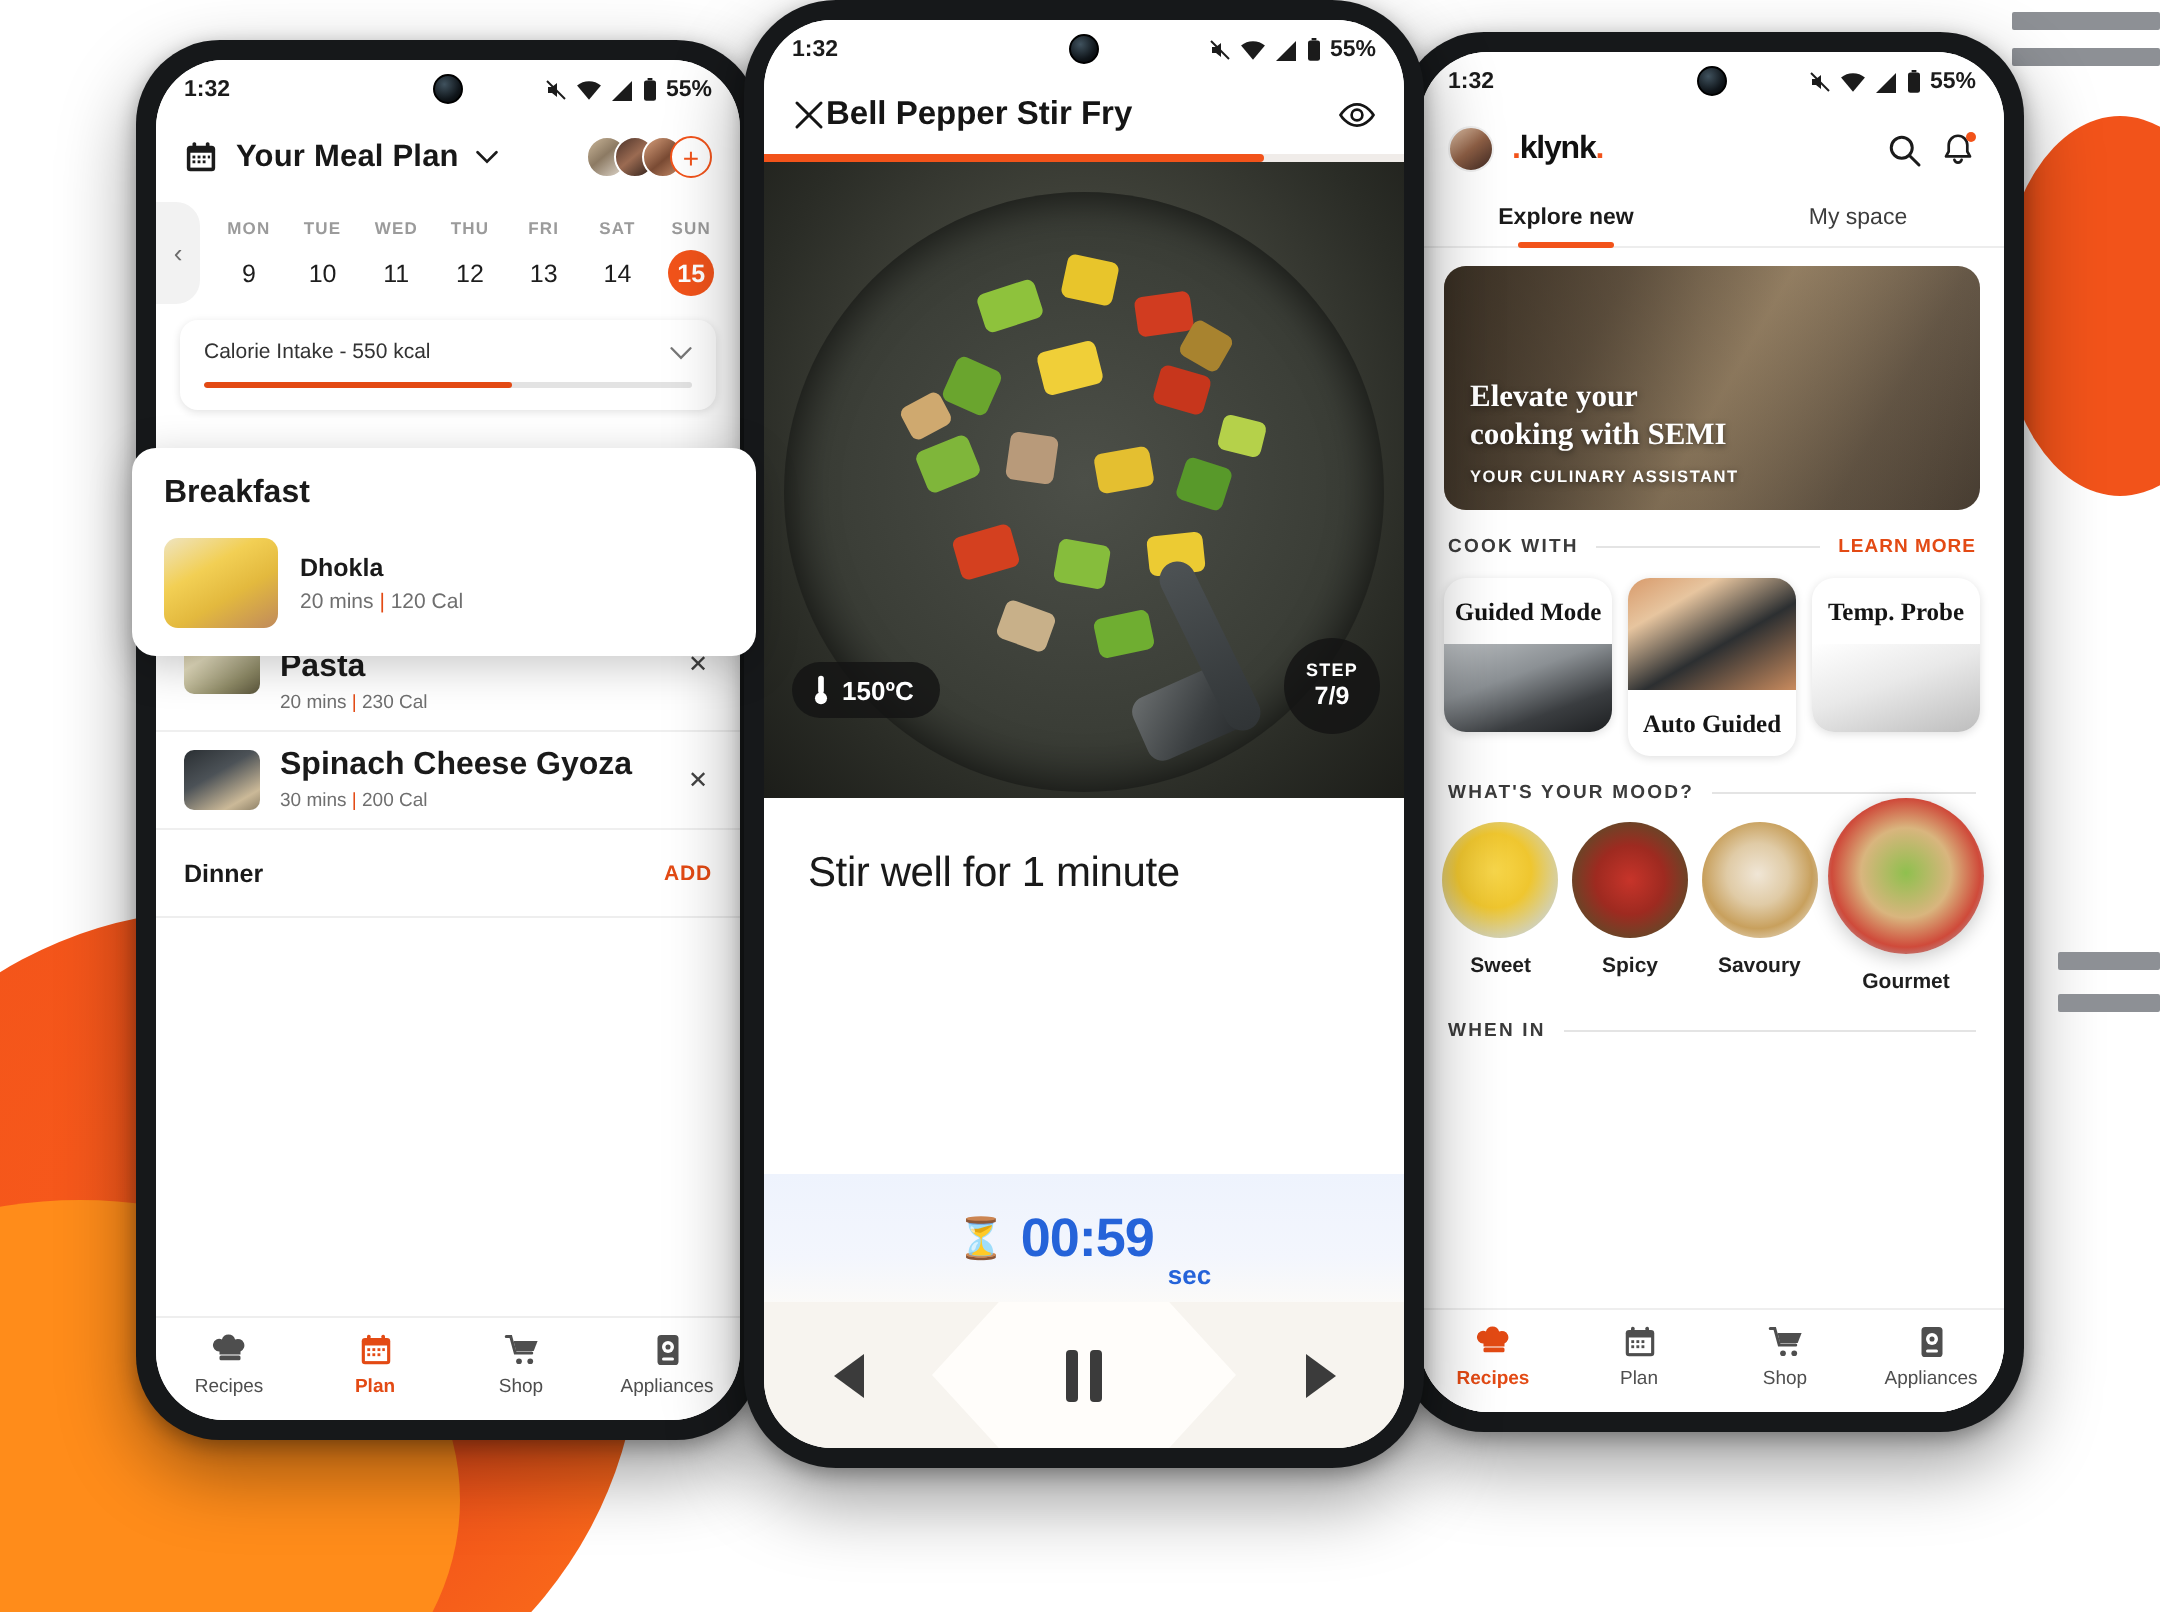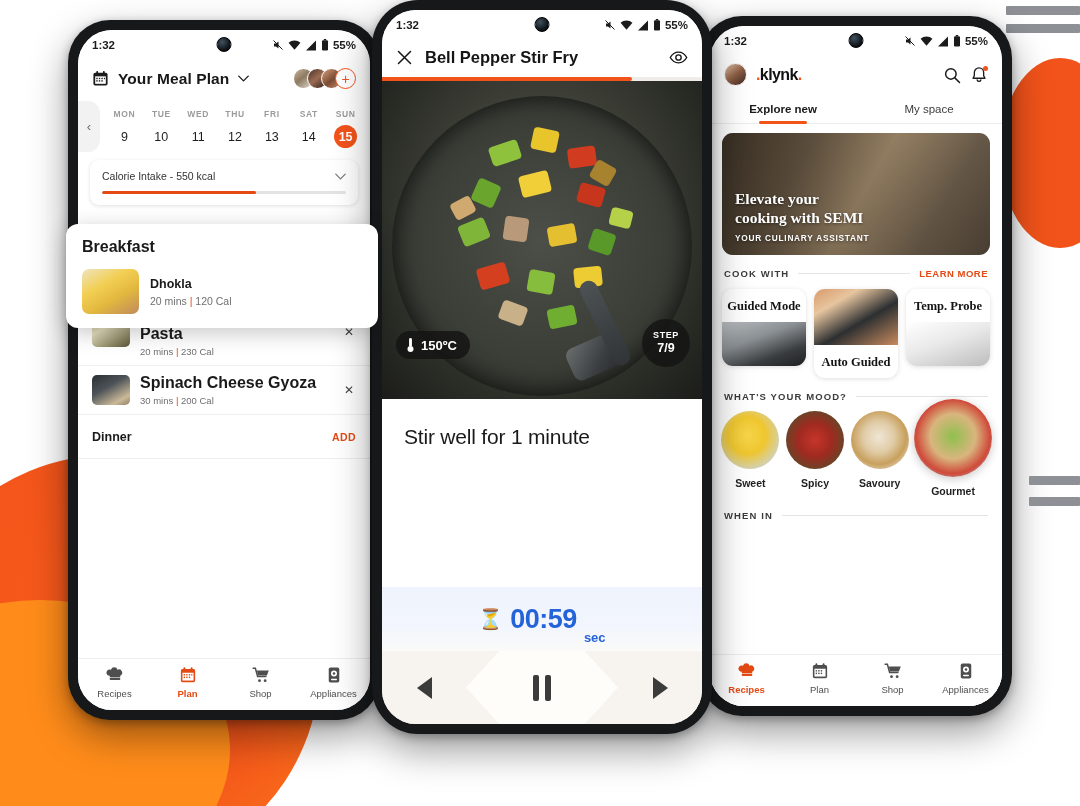--- a/index.html
+++ b/index.html
@@ -161,21 +161,21 @@
   }
   .nav-item {
     flex: 1; display: flex; flex-direction: column; align-items: center; gap: 4px;
     font-size: 9.5px; color: #4e4e4e;
   }
   .nav-item.active { color: #E34A14; font-weight: 700; }
   .nav-ico { width: 18px; height: 18px; display: block; }
 
   
   .cp-header {
-    display: flex; align-items: center; gap: 12px;
+    display: flex; align-items: center; 
     padding: 8px 14px 10px; background: #fff;
   }
   .cp-x { width: 17px; height: 17px; flex: 0 0 auto; }
   .cp-title { flex: 1; font-size: 16.5px; font-weight: 700; color: #151515; }
   .cp-eye { width: 19px; height: 19px; flex: 0 0 auto; }
   .cp-progress { height: 4px; background: #f0ece9; }
   .cp-progress i { display: block; height: 100%; background: #F2531A; border-radius: 0 3px 3px 0; }
 
   .cp-photo {
     position: relative; height: 318px; overflow: hidden;

